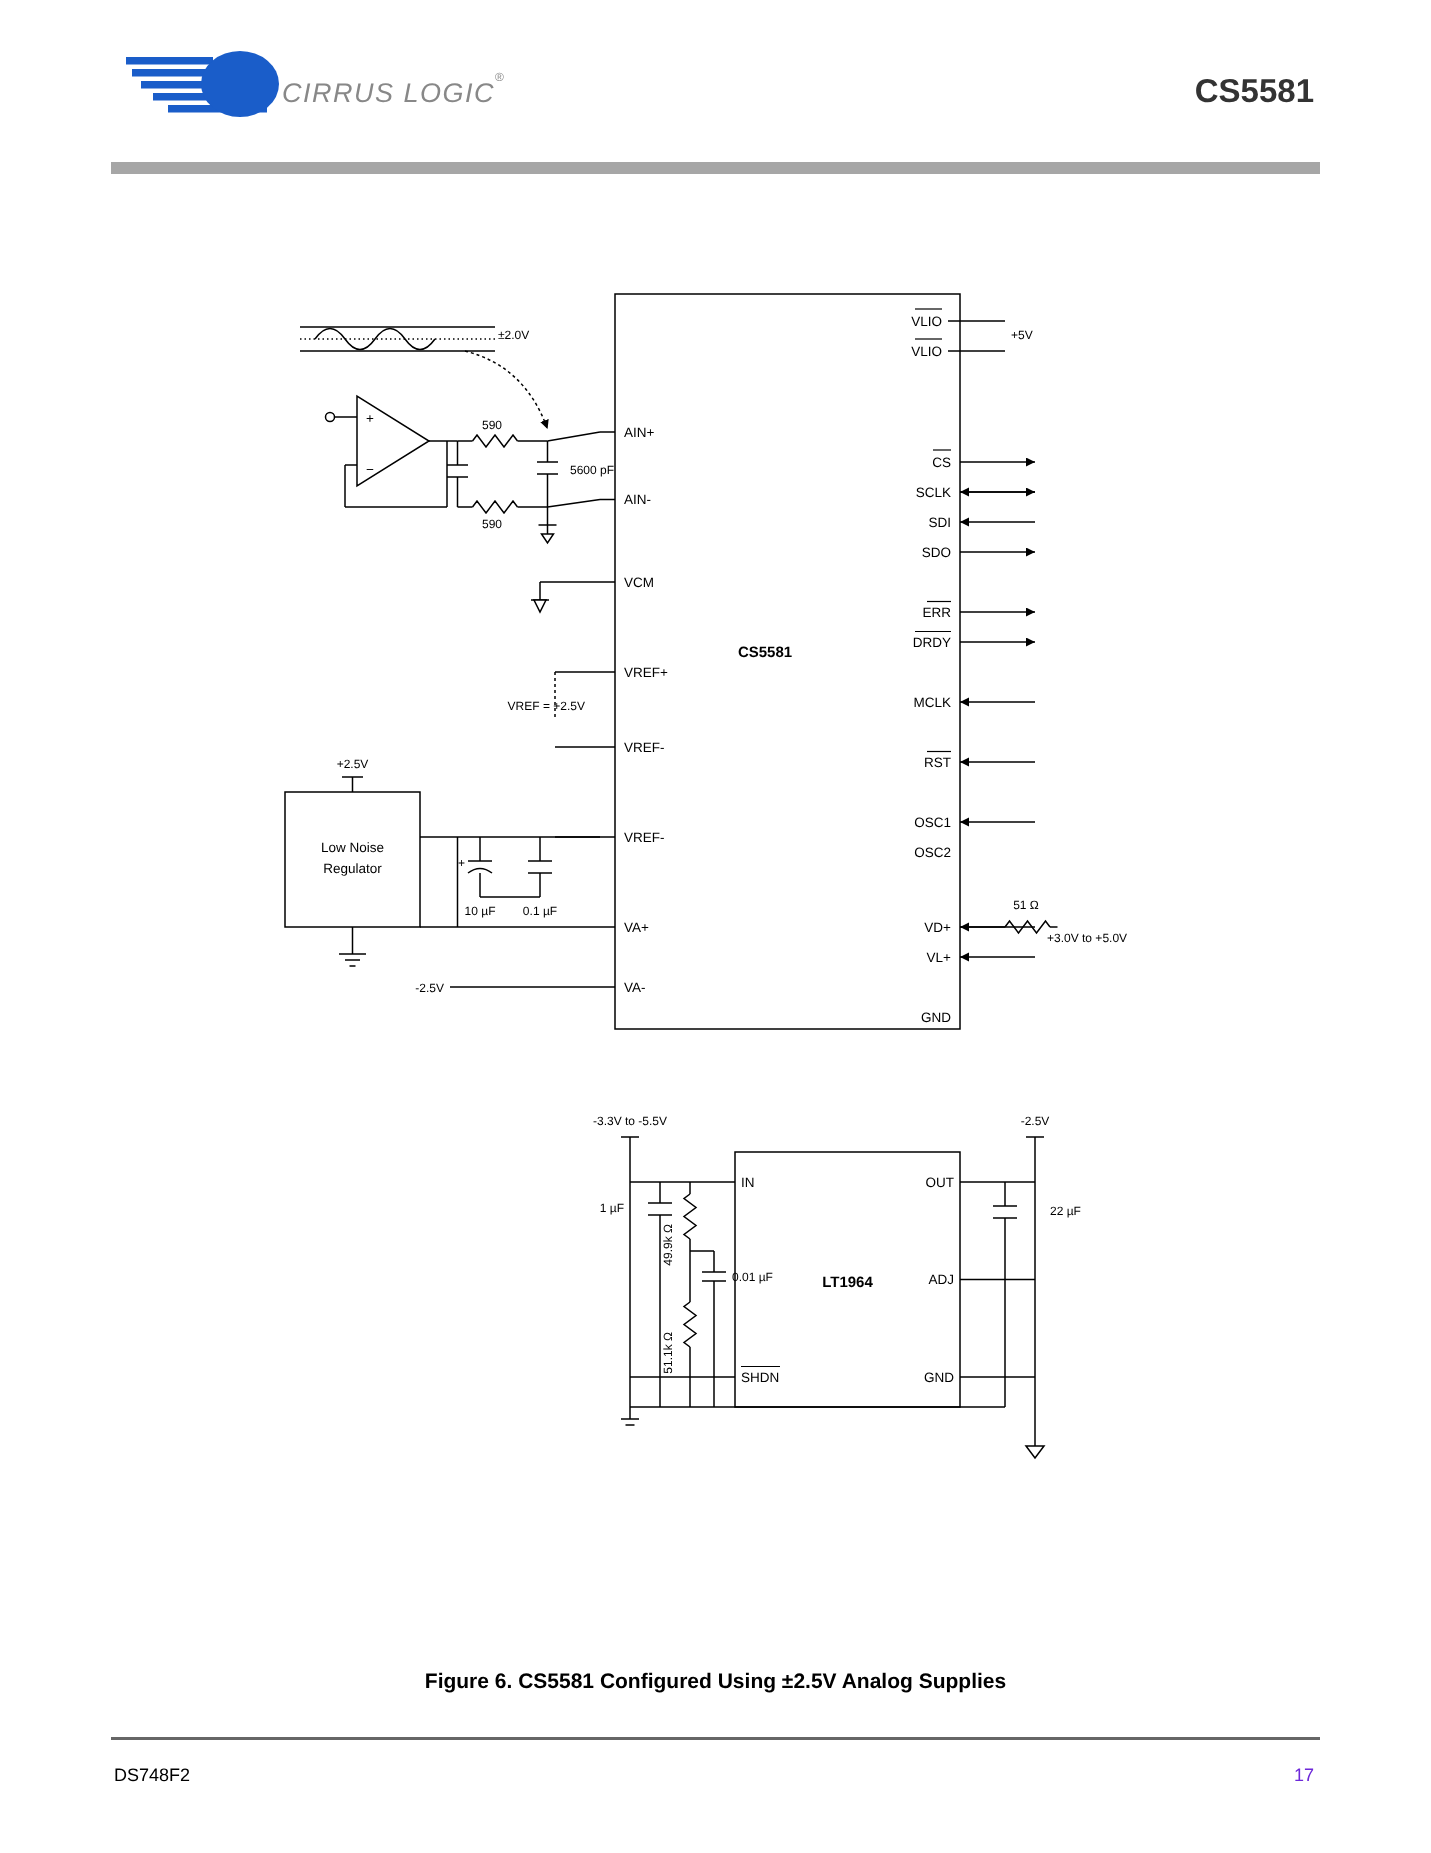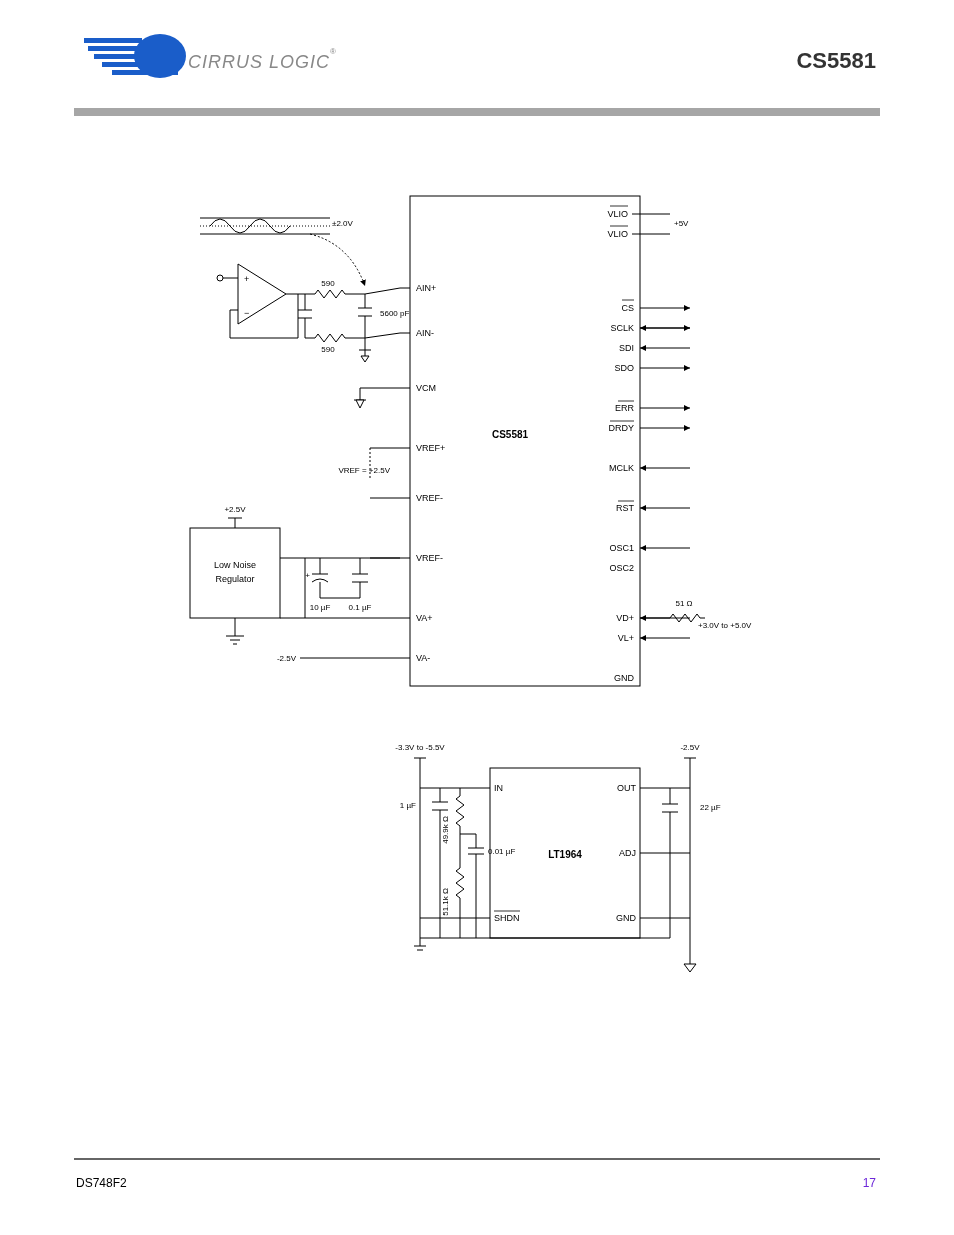--- a/index.html
+++ b/index.html
@@ -355,17 +355,18 @@
         <polygon points="284,226 296,226 290,234" fill="#fff"></polygon>
 
         <line x1="20" y1="200" x2="20" y2="208"></line>
         <line x1="14" y1="208" x2="26" y2="208"></line>
         <line x1="17" y1="212" x2="23" y2="212"></line>
       </g>
 
     </g>
   </svg>
 
+  <div class="caption">Figure 6.  CS5581 Configured Using ±2.5V Analog Supplies</div>
 
   <div class="hr-bot"></div>
   <div class="footer-left">DS748F2</div>
   <div class="footer-right">17</div>
 </div>
 
 </body></html>

